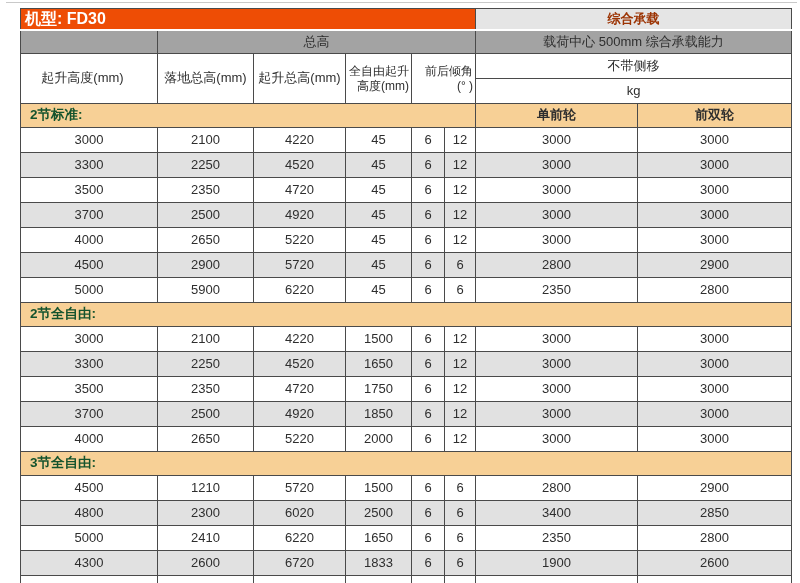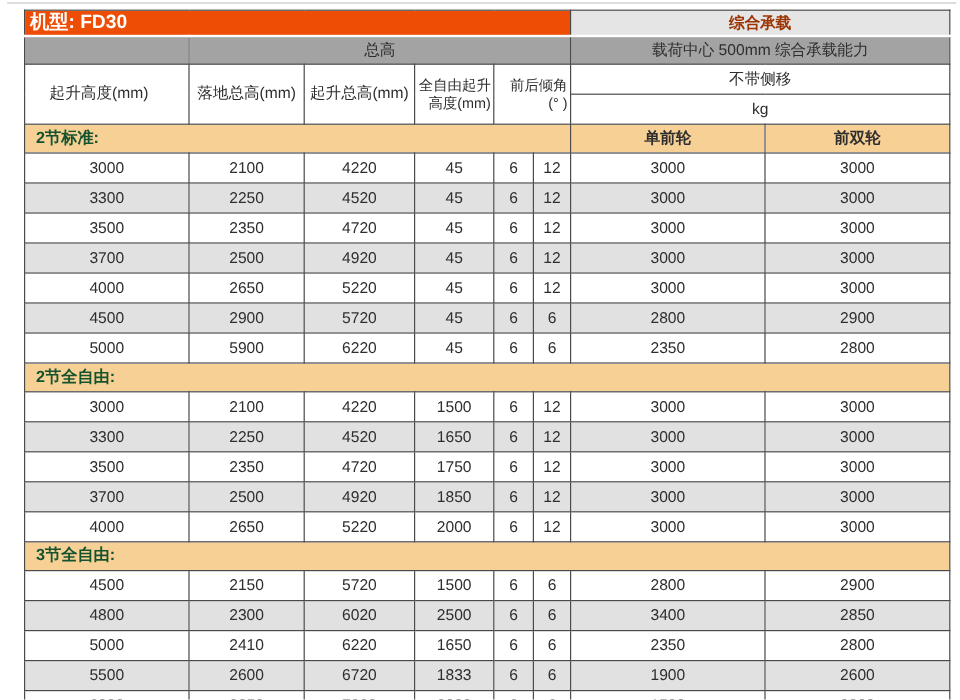--- a/index.html
+++ b/index.html
@@ -228,21 +228,21 @@
         <td>6</td>
         <td>12</td>
         <td>3000</td>
         <td>3000</td>
       </tr>
       <tr>
         <td class="section-label" colspan="8">3节全自由:</td>
       </tr>
       <tr class="row-white">
         <td>4500</td>
-        <td>2150</td>
+        <td>1210</td>
         <td>5720</td>
         <td>1500</td>
         <td>6</td>
         <td>6</td>
         <td>2800</td>
         <td>2900</td>
       </tr>
       <tr class="row-gray">
         <td>4800</td>
         <td>2300</td>
@@ -257,21 +257,21 @@
         <td>5000</td>
         <td>2410</td>
         <td>6220</td>
         <td>1650</td>
         <td>6</td>
         <td>6</td>
         <td>2350</td>
         <td>2800</td>
       </tr>
       <tr class="row-gray">
-        <td>5500</td>
+        <td>4300</td>
         <td>2600</td>
         <td>6720</td>
         <td>1833</td>
         <td>6</td>
         <td>6</td>
         <td>1900</td>
         <td>2600</td>
       </tr>
       <tr class="row-white">
         <td>6000</td>

